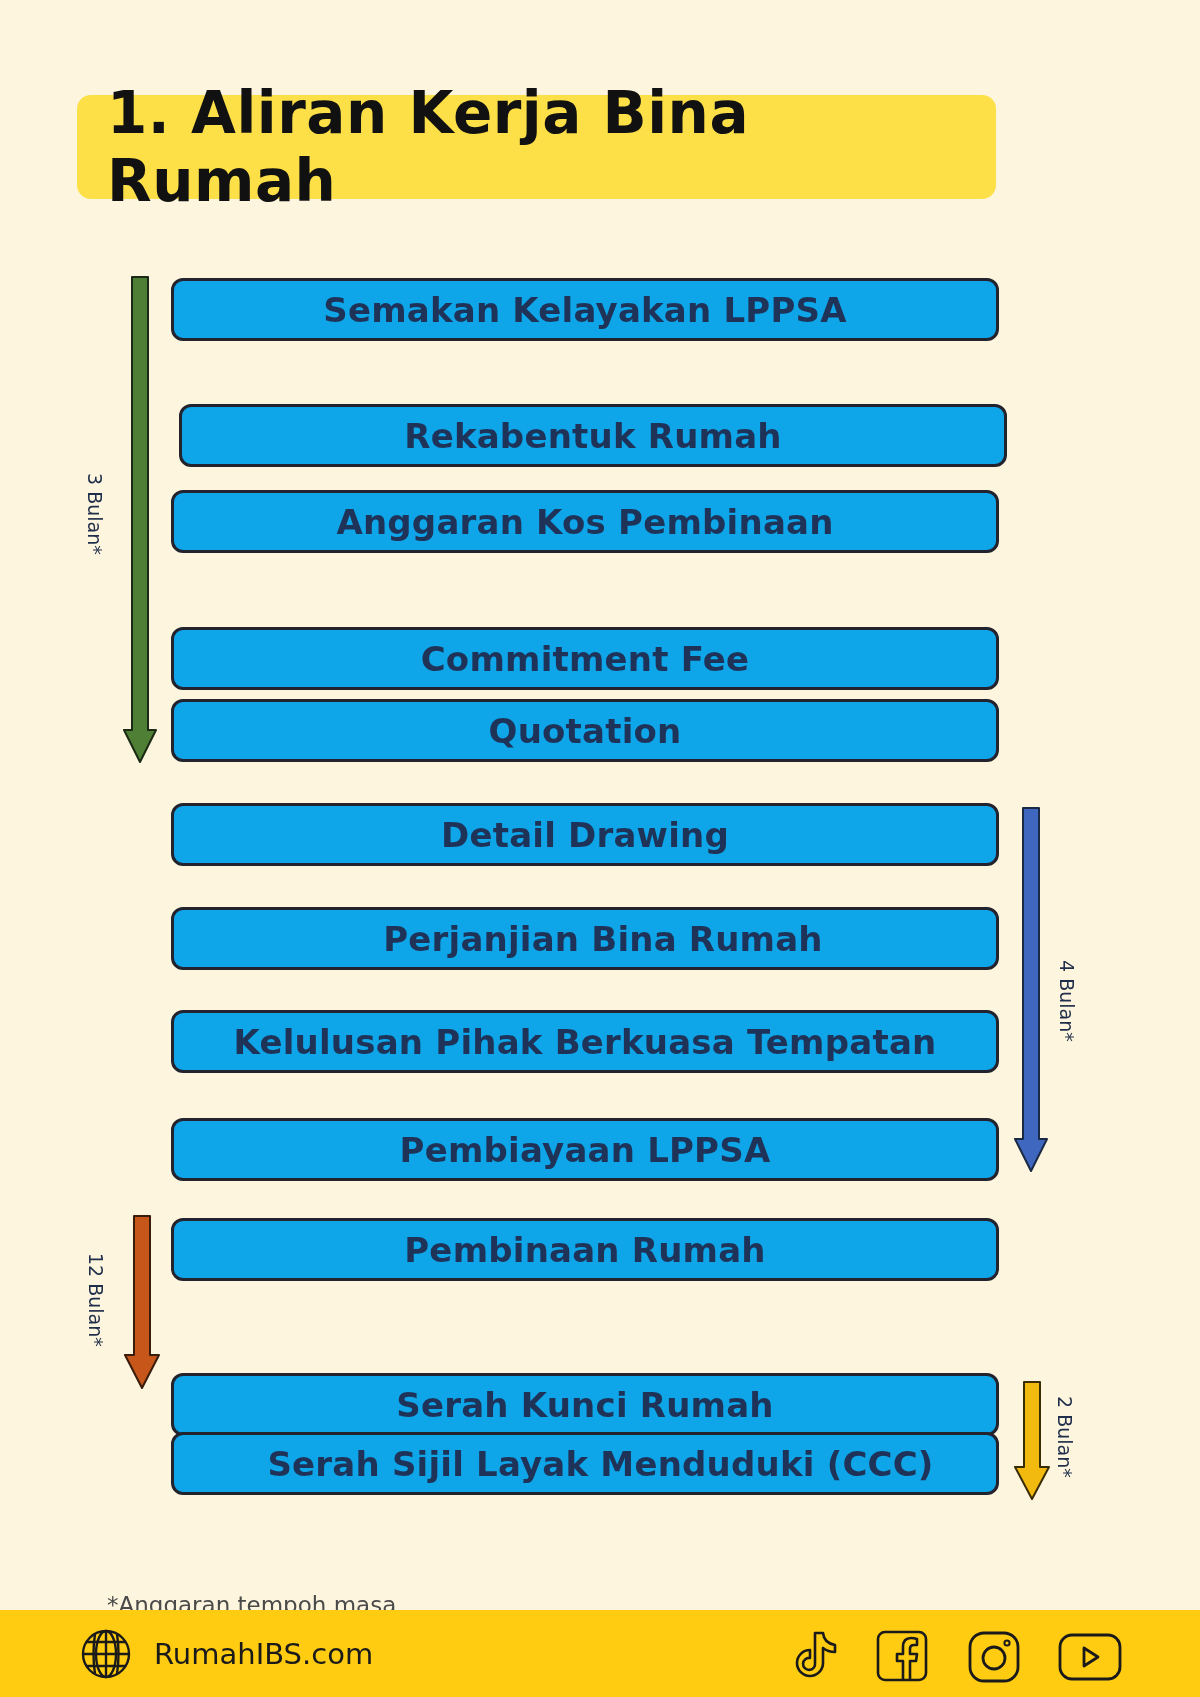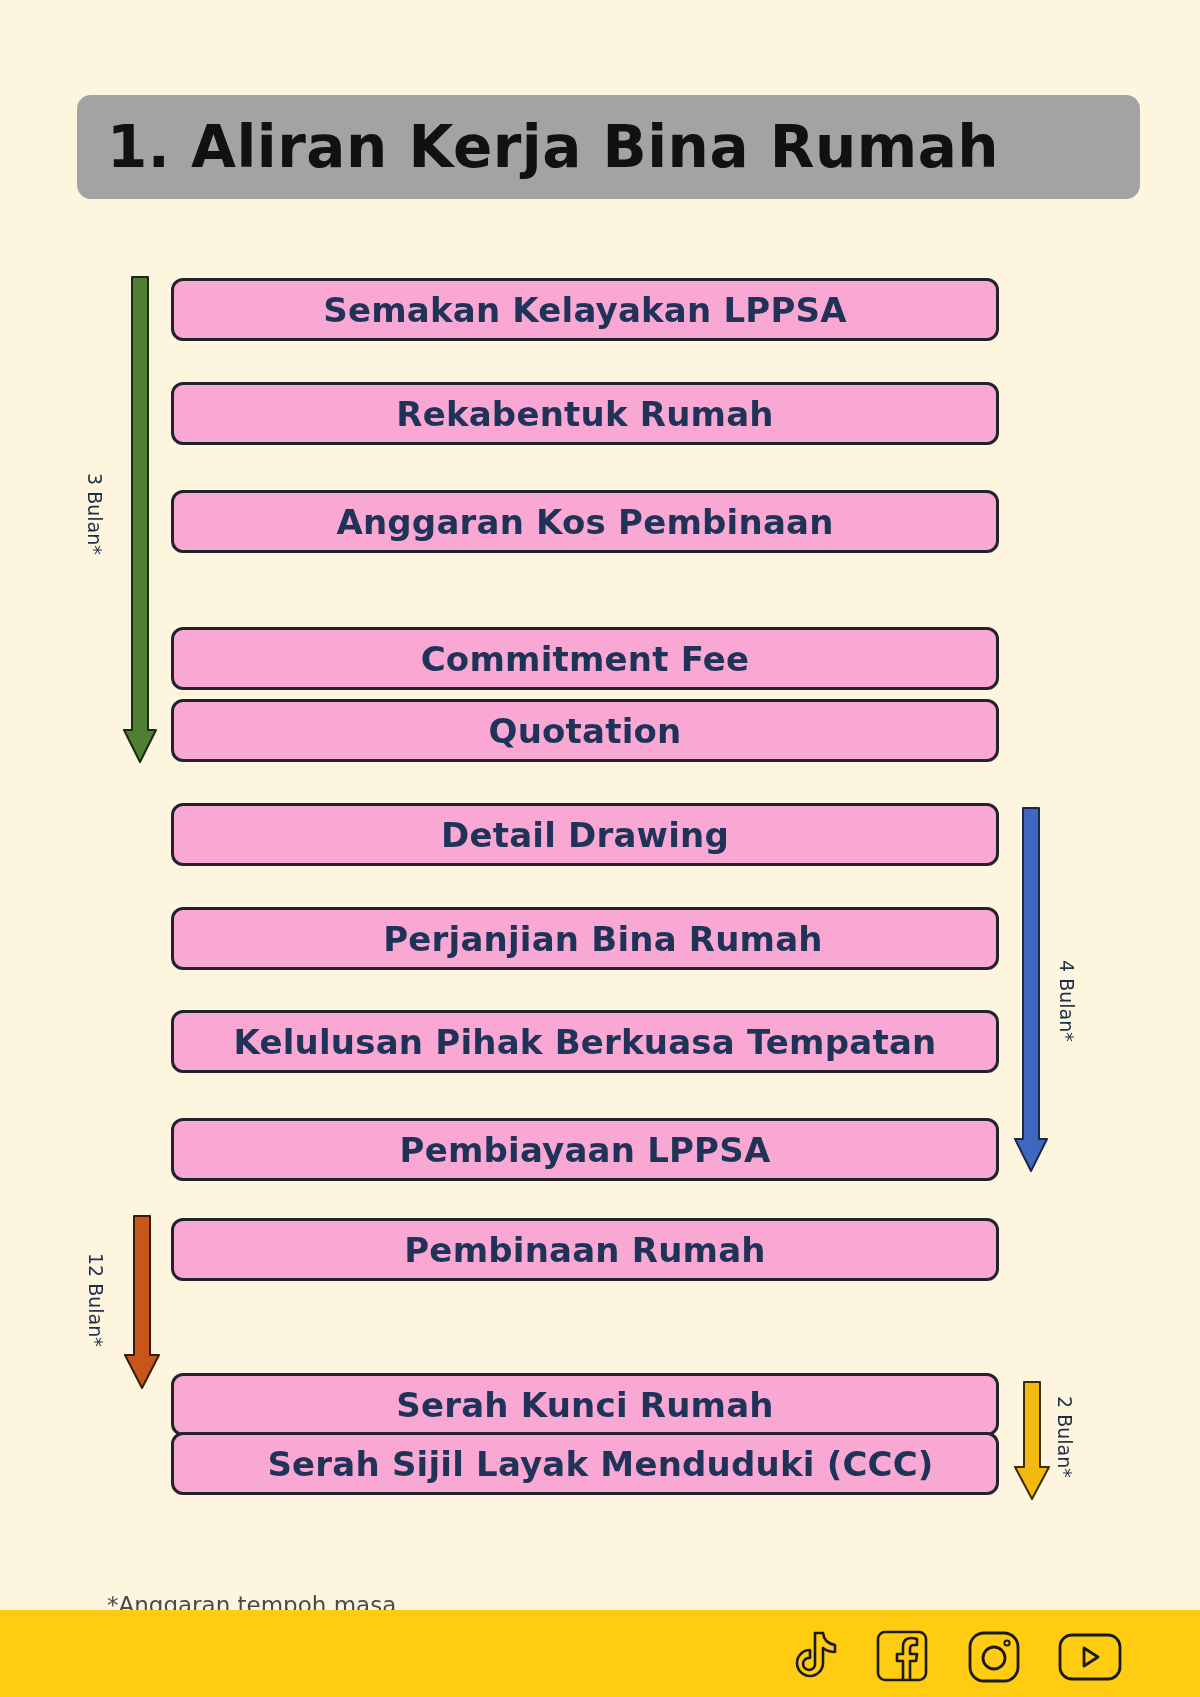--- a/index.html
+++ b/index.html
@@ -11,45 +11,46 @@
       height: 1697px;
       position: relative;
       overflow: hidden;
       background: #FDF5DD;
       font-family: "Liberation Sans", "DejaVu Sans", sans-serif;
     }
     .title-box {
       position: absolute;
       left: 77px;
       top: 95px;
-      width: 1063px;
+      width: 919px;
       height: 104px;
-      background: #a3a3a3;
+      background: #fde047;
       border-radius: 14px;
       box-sizing: border-box;
       display: flex;
       align-items: center;
+      justify-content: center;
     }
     .title-text {
       margin-left: 30px;
       font-size: 58px;
       font-weight: 700;
       color: #111111;
       letter-spacing: 0.5px;
       font-family: "DejaVu Sans", "Liberation Sans", sans-serif;
     }
     .step-box {
       position: absolute;
       left: 171px;
       width: 828px;
       height: 63px;
       border: 3px solid #23232e;
       border-radius: 12px;
       box-sizing: border-box;
-      background: #f9a8d4;
+      background: #0ea5e9;
       display: flex;
       align-items: center;
       justify-content: center;
     }
     .step-text {
       font-size: 34px;
       font-weight: 700;
       color: #1F3358;
       font-family: "DejaVu Sans", "Liberation Sans", sans-serif;
       letter-spacing: 0.2px;
@@ -101,21 +102,21 @@
 </head>
 <body>
 
 <div class="title-box">
   <span class="title-text">1. Aliran Kerja Bina Rumah</span>
 </div>
 
 <div class="step-box" style="top:278px;">
   <span class="step-text">Semakan Kelayakan LPPSA</span>
 </div>
-<div class="step-box" style="top:382px;">
+<div class="step-box" style="top:404px;margin-left:8px;">
   <span class="step-text">Rekabentuk Rumah</span>
 </div>
 <div class="step-box" style="top:490px;text-align:center;">
   <span class="step-text">Anggaran Kos Pembinaan</span>
 </div>
 <div class="step-box" style="top:595px;margin-top:32px;">
   <span class="step-text">Commitment Fee</span>
 </div>
 <div class="step-box" style="top:699px;">
   <span class="step-text">Quotation</span>
@@ -158,20 +159,37 @@
 <div class="duration-label" style="left:51px; top:1287px; width:90px; text-align:center;">12 Bulan*</div>
 
 <svg class="arrow" style="left:1013px; top:1381px;" width="38" height="120" viewBox="0 0 38 120">
   <path d="M11 1 H27 V86 H36 L19 118 L2 86 H11 Z" fill="#F2B90F" stroke="#3a2c05" stroke-width="2" stroke-linejoin="round"></path>
 </svg>
 <div class="duration-label" style="left:1025px; top:1425px; width:80px; text-align:center;">2 Bulan*</div>
 
 <div class="footnote">*Anggaran tempoh masa</div>
 
 <div class="footer">
+  <div class="footer-item" style="left:80px;">
+    <span class="icon">
+      <svg width="52" height="52" viewBox="0 0 52 52">
+        <g fill="none" stroke="#1a1a1a" stroke-width="2.4">
+          <circle cx="26" cy="26" r="23"></circle>
+          <ellipse cx="26" cy="26" rx="10" ry="23"></ellipse>
+          <line x1="26" y1="3" x2="26" y2="49"></line>
+          <line x1="3" y1="26" x2="49" y2="26"></line>
+          <path d="M7 14 H45"></path>
+          <path d="M7 38 H45"></path>
+          <path d="M15 6 Q12 26 15 46"></path>
+          <path d="M37 6 Q40 26 37 46"></path>
+        </g>
+      </svg>
+    </span>
+    <span class="footer-text" style="margin-left:22px;">RumahIBS.com</span>
+  </div>
 
 
   <span class="icon" style="position:absolute; left:793px; top:20px;">
     <svg width="48" height="50" viewBox="0 0 48 50">
       <path d="M22 3 H30 Q31 13 42 15 V22 Q35 22 30 18 V33 A13 13 0 1 1 17 20 V28 A6 6 0 1 0 22 33 Z" fill="none" stroke="#1a1a1a" stroke-width="2.6" stroke-linejoin="round"></path>
     </svg>
   </span>
   <span class="icon" style="position:absolute; left:876px; top:20px;">
     <svg width="52" height="52" viewBox="0 0 52 52">
       <rect x="2" y="2" width="48" height="48" rx="7" fill="none" stroke="#1a1a1a" stroke-width="2.6"></rect>

